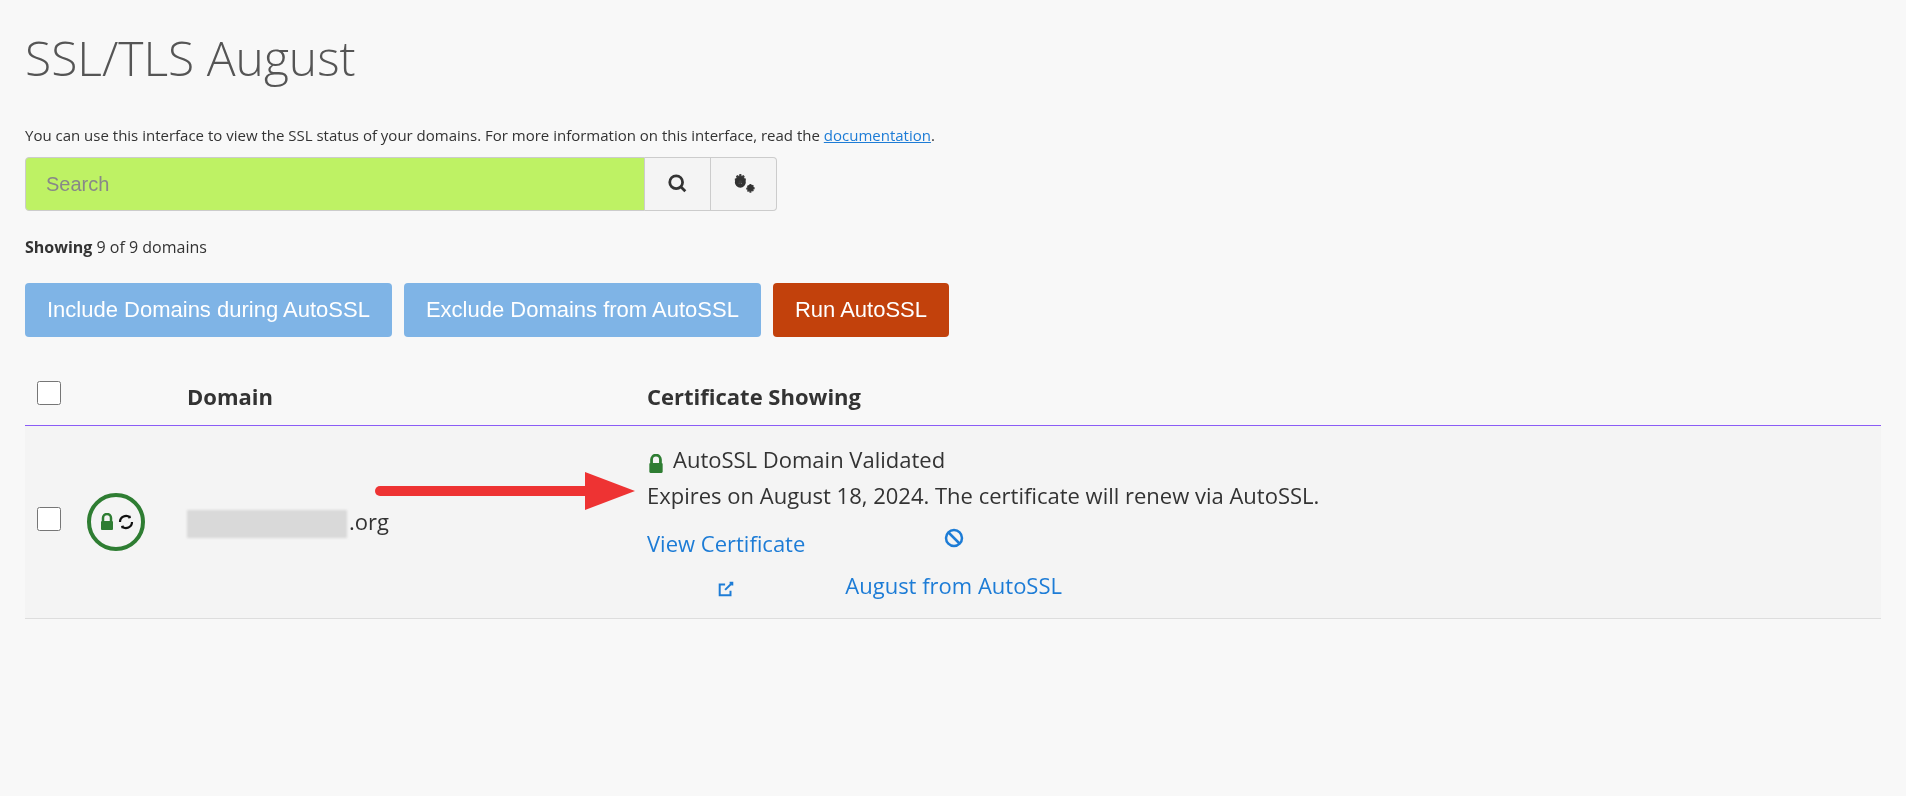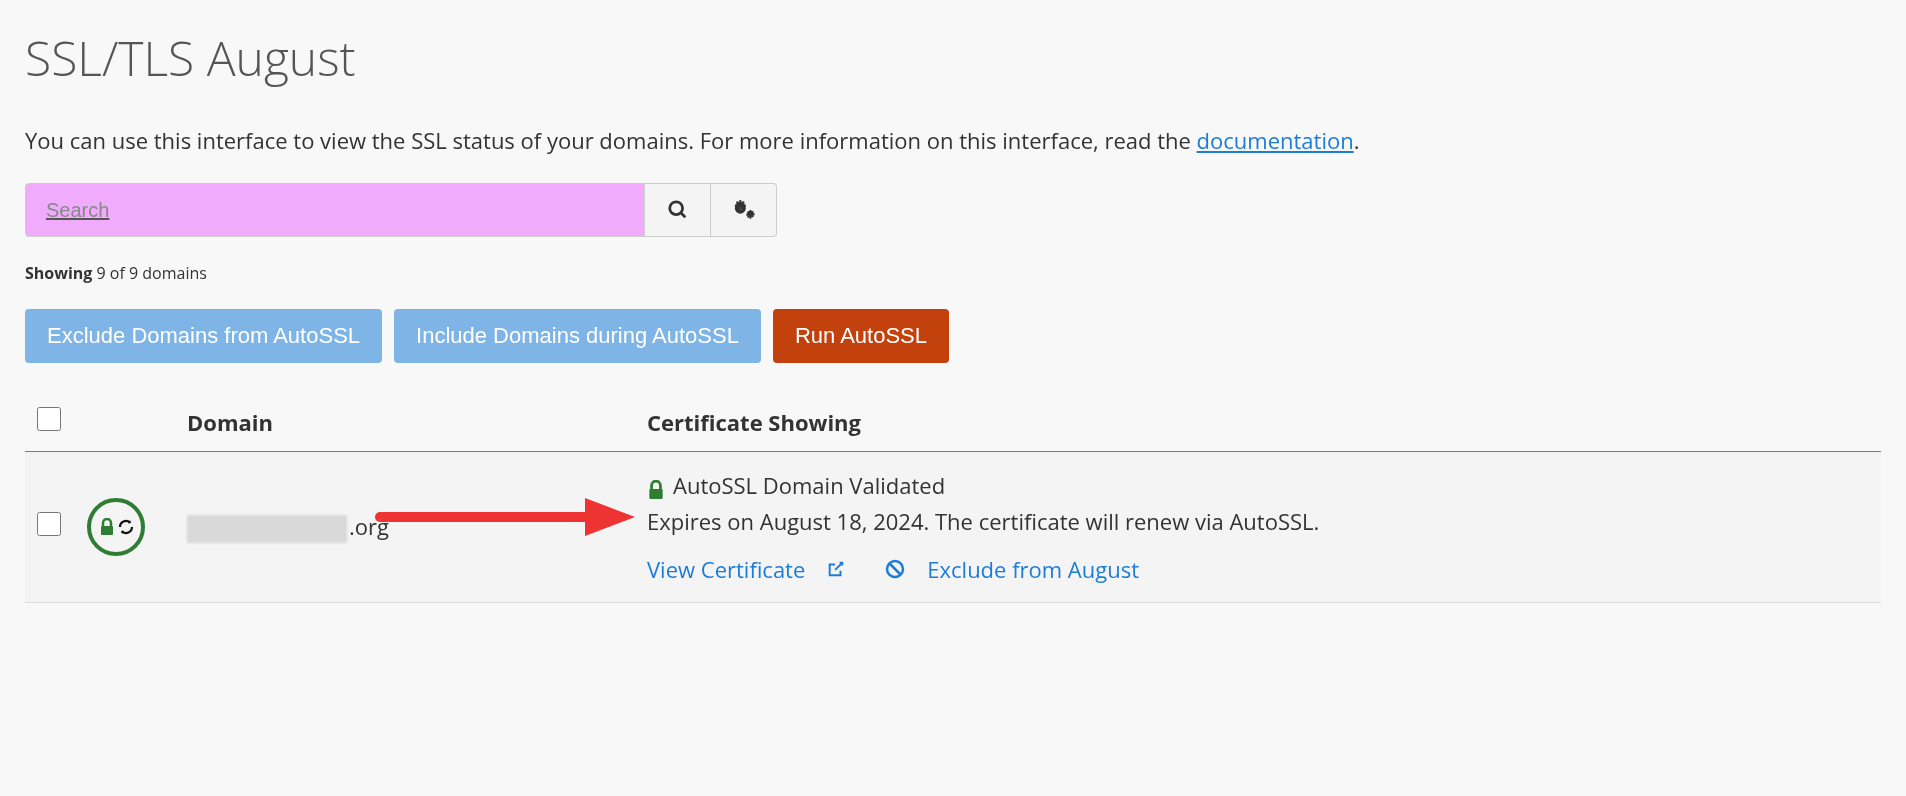--- a/index.html
+++ b/index.html
@@ -9,42 +9,41 @@
     padding: 25px;
     color: #333;
   }
   .page-title {
     font-size: 48px;
     font-weight: 300;
     color: #555;
     margin-bottom: 35px;
   }
   .intro {
-    font-size: 22px;
+    font-size: 15px;
     color: #333;
-    margin-bottom: 28px;
+    margin-bottom: 12px;
   }
   .intro a {
     color: #1d7cd6;
     text-decoration: underline;
   }
   .search-row {
     display: flex;
     margin-bottom: 25px;
   }
   .search-input {
     width: 620px;
     height: 54px;
     border: 1px solid #ccc;
     border-radius: 4px 0 0 4px;
     padding: 0 20px;
     font-size: 20px;
     color: #555;
-    background: #f0abfc;
-    text-decoration: underline;
+    background: #bef264;
   }
   .search-input::placeholder { color: #888; }
   .icon-btn {
     width: 66px;
     height: 54px;
     border: 1px solid #ccc;
     border-left: none;
     background: #f4f4f4;
     display: flex;
     align-items: center;
@@ -123,20 +122,21 @@
     margin-bottom: 6px;
   }
   .cert-status .expires { margin-bottom: 18px; }
   .cert-actions { display: flex; gap: 40px; }
   .cert-actions a {
     color: #1d7cd6;
     text-decoration: none;
     display: inline-flex;
     align-items: center;
     gap: 22px;
+    flex-direction: column;
   }
   .arrow-annot {
     position: absolute;
     left: 200px;
     top: 40px;
     pointer-events: none;
   }
 </style>
 </head>
 <body>
@@ -164,22 +164,22 @@
       <path d="M20 12h2l.3 1.5 1.4-.6 1 1-.6 1.4 1.5.3v2l-1.5.3.6 1.4-1 1-1.4-.6L22 21.5h-2l-.3-1.5-1.4.6-1-1 .6-1.4L16.4 18v-2l1.5-.3-.6-1.4 1-1 1.4.6z" opacity="0.95"></path>
     </svg>
   </button>
 </div>
 
 <p class="showing">
   <strong>Showing</strong><span> 9 of 9 domains</span>
 </p>
 
 <div class="btn-row">
+  <button class="btn btn-light">Include Domains during AutoSSL</button>
   <button class="btn btn-light">Exclude Domains from AutoSSL</button>
-  <button class="btn btn-light">Include Domains during AutoSSL</button>
   <button class="btn btn-primary">Run AutoSSL</button>
 </div>
 
 <table>
   <thead>
     <tr>
       <th class="checkbox-cell">
         <input type="checkbox" style="">
       </th>
       <th class="status-icon-cell"></th>
@@ -229,19 +229,19 @@
               <path d="M14 3h3v3"></path>
               <line x1="17" y1="3" x2="9" y2="11"></line>
               <path d="M15 12v5H3V5h6"></path>
             </svg>
           </a>
           <a href="#">
             <svg width="20" height="20" viewBox="0 0 20 20" fill="none" stroke="#1d7cd6" stroke-width="2.5">
               <circle cx="10" cy="10" r="8"></circle>
               <line x1="4.5" y1="4.5" x2="15.5" y2="15.5"></line>
             </svg>
-            <span>Exclude from August</span>
+            <span>August from AutoSSL</span>
           </a>
         </div>
       </td>
     </tr>
   </tbody>
 </table>
 
 </body></html>

